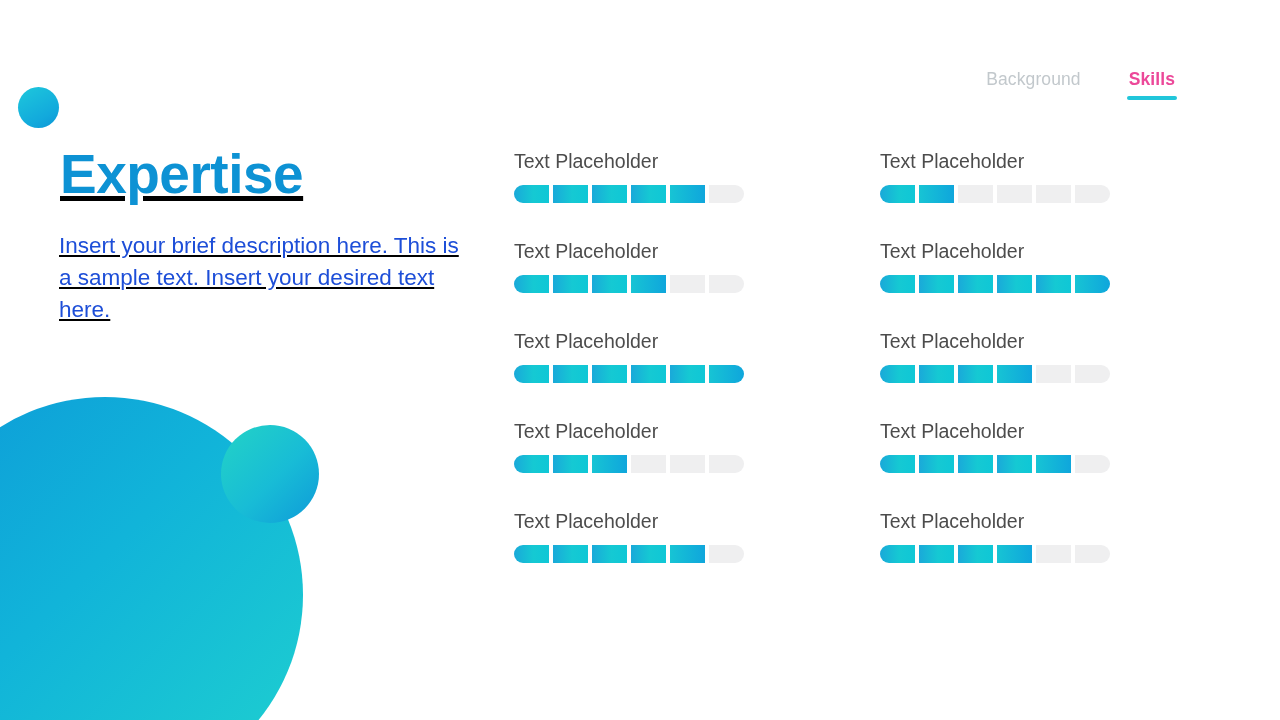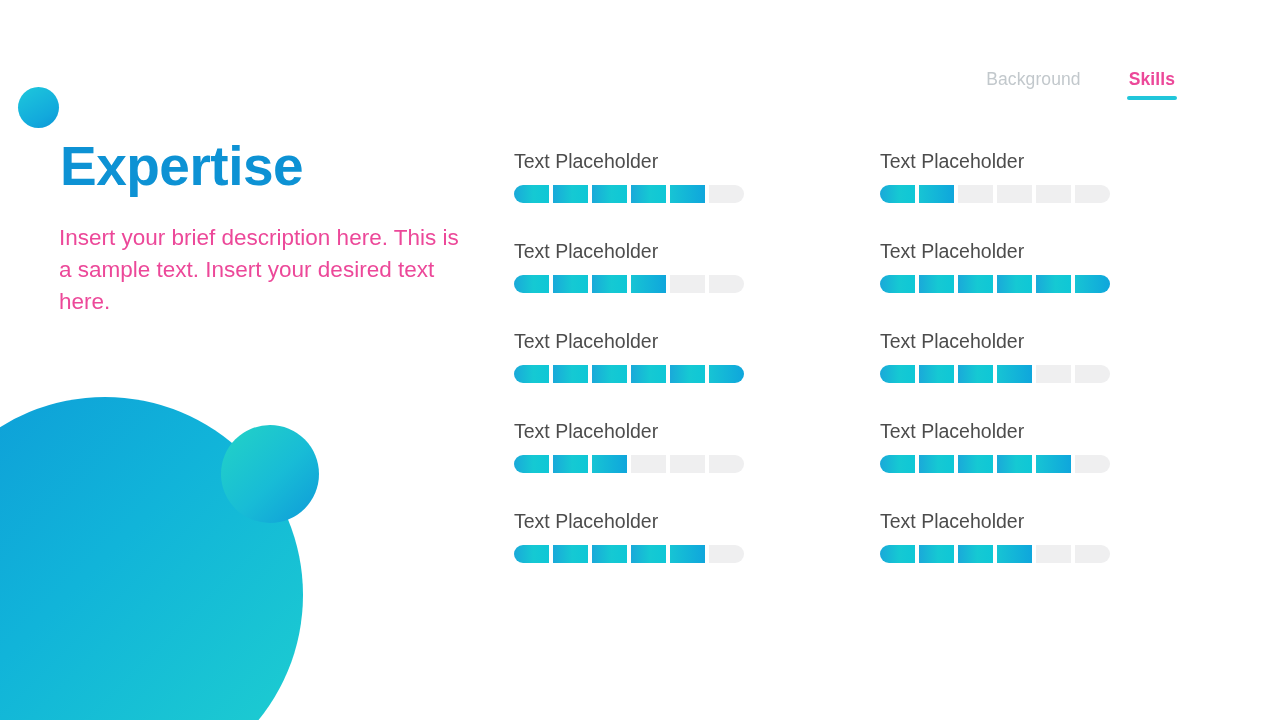--- a/index.html
+++ b/index.html
@@ -90,36 +90,37 @@
     bottom: 0px;
     height: 4px;
     border-radius: 2px;
     background: #21c6da;
   }
 
   
   #left-col {
     position: absolute;
     left: 59px;
-    top: 138px;
+    top: 146px;
     width: 420px;
     z-index: 4;
+    text-decoration: underline;
   }
   #page-title {
     font-size: 55px;
     line-height: 1.05;
     font-weight: bold;
     color: #0d92d4;
     margin: 0 0 26px 1px;
     letter-spacing: -0.5px;
   }
   #description {
     font-size: 22.5px;
     line-height: 1.42;
-    color: #ec4899;
+    color: #1d4ed8;
     margin: 0;
     width: 400px;
   }
 
   
   #skills {
     position: absolute;
     left: 514px;
     top: 150px;
     display: flex;

